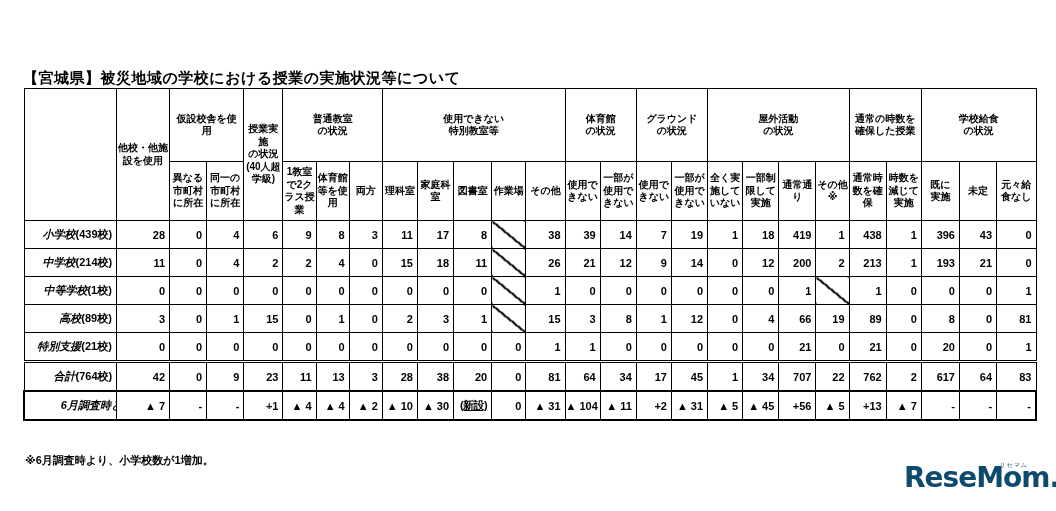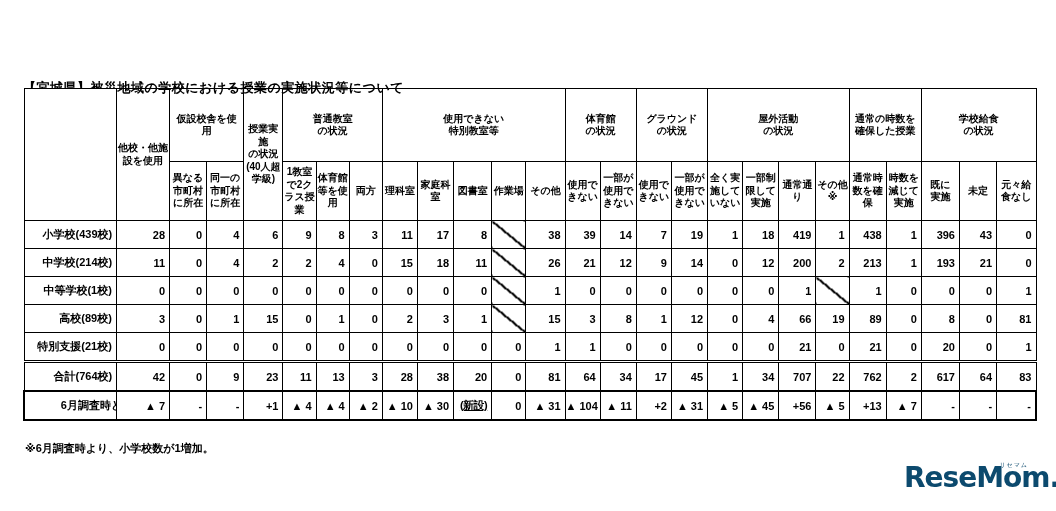--- a/index.html
+++ b/index.html
@@ -2,58 +2,58 @@
 <html><head>
 <meta charset="utf-8">
 <style>
   html,body{margin:0;padding:0;}
   body{
     width:1056px;height:511px;position:relative;background:#ffffff;
     font-family:"Liberation Sans","DejaVu Sans",sans-serif;color:#000;
     overflow:hidden;
   }
   .title{
-    position:absolute;left:23px;top:79px;font-size:13px;font-weight:bold;
+    position:absolute;left:23px;top:69px;font-size:15px;font-weight:bold;
     letter-spacing:0.5px;white-space:nowrap;
   }
   table.main{
     position:absolute;left:23px;top:88px;border-collapse:collapse;
     table-layout:fixed;width:1014px;
   }
   table.main th,table.main td{border:1px solid #000;overflow:hidden;}
   table.main th{
     font-weight:bold;font-size:10px;text-align:center;vertical-align:middle;
     white-space:pre-line;line-height:1.25;padding:1px 0;
   }
   tr.band1 th{height:70px;}
   tr.band2 th{height:56px;}
   th.corner{background:#fff;}
   table.main td{
     font-size:11px;font-weight:bold;text-align:right;height:27px;
     padding:0 4px 0 0;white-space:nowrap;
   }
   td.label{text-align:left;padding:0 0 0 3px;}
-  .rname{display:inline-block;width:51px;}
+  .rname{display:inline-block;width:51px;font-style:italic;}
   .rcount{display:inline-block;}
   td.center{text-align:center;padding-right:0;}
   td.small{font-size:9px;letter-spacing:-0.5px;padding-right:1px;text-align:center;text-decoration:underline;}
   tr.total-row td{border-top:3px double #000;margin-left:40px;}
   tr.cmp-row td{border-top:2px solid #000;border-bottom:2px solid #000;}
   tr.cmp-row td:first-child{border-left:2px solid #000;}
   tr.cmp-row td:last-child{border-right:2px solid #000;}
   td.diag{
     background-image:linear-gradient(to top right,
       transparent calc(50% - 1px),#000 calc(50% - 1px),
       #000 calc(50% + 1px),transparent calc(50% + 1px));
   }
   .footnotes{
     position:absolute;left:25px;top:423px;font-size:11px;font-weight:bold;
     line-height:1.5;white-space:pre-line;
   }
-  .footnotes div{white-space:nowrap;}
+  .footnotes div{white-space:nowrap;margin-top:12px;}
   .logo{
     position:absolute;right:22px;bottom:6px;width:130px;height:44px;
   }
   .logo-text{
     font-size:28px;font-weight:bold;letter-spacing:-1px;
     font-family:"DejaVu Sans","Liberation Sans",sans-serif;
   }
   .logo-ruby{
     position:absolute;top:0;right:6px;font-size:6px;letter-spacing:1px;
   }

